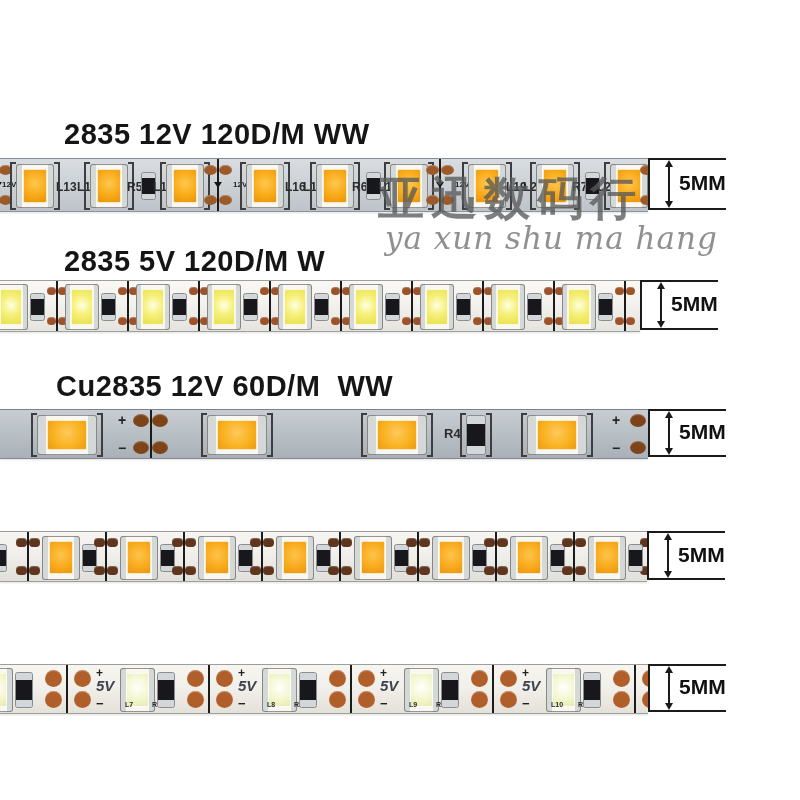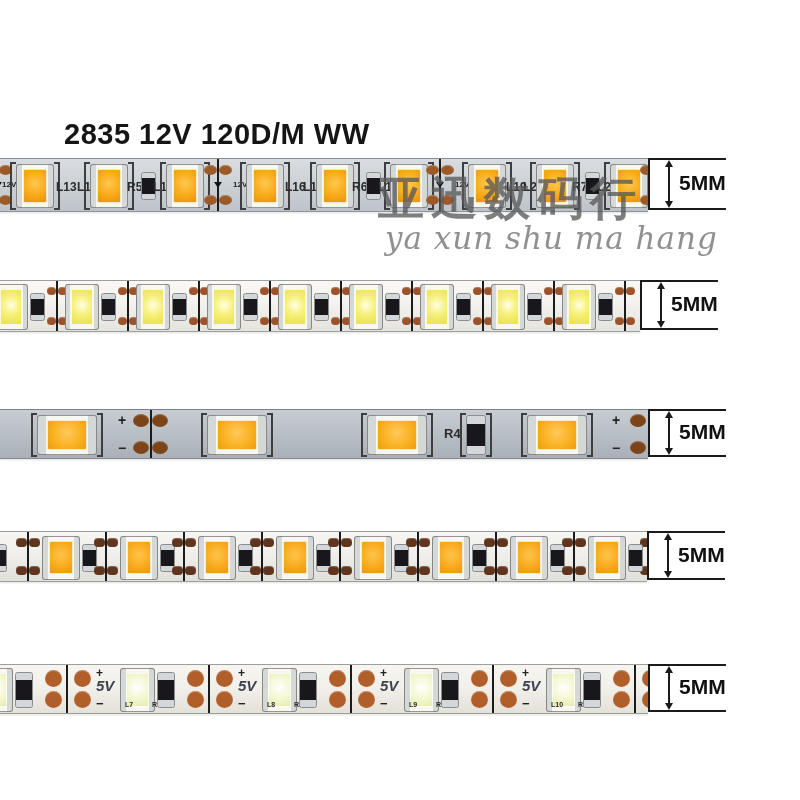--- a/index.html
+++ b/index.html
@@ -35,20 +35,22 @@
   .dim .vl{position:absolute;width:2px;background:#1a1a1a;}
   .dim .arrow{position:absolute;width:1.5px;background:#1a1a1a;}
   .dim .tri{position:absolute;width:0;height:0;border-left:4.5px solid transparent;border-right:4.5px solid transparent;}
   .dim .dlab{position:absolute;font-size:21px;font-weight:bold;color:#111;}
 </style>
 </head>
 <body>
 
 <div id="stage">
   <div class="title" id="t1">2835 12V 120D/M WW</div>
+  <div class="title" id="t2">2835 5V 120D/M W</div>
+  <div class="title" id="t3">Cu2835 12V 60D/M  WW</div>
 
   <div class="strip" id="s1" style="top: 158px; width: 648px; height: 52px; background: linear-gradient(rgb(217, 221, 225) 0%, rgb(205, 210, 215) 45%, rgb(190, 196, 202) 100%);">
       <div style="position: absolute; left: -16px; top: 0px; width: 28px; height: 52px;">
         <div class="pad" style="left: 15px; top: 6px; width: 13px; height: 10px; background: rgb(155, 90, 40); border-radius: 50%; box-shadow: rgba(255, 255, 255, 0.25) 0px 1px 1px inset;"></div>
         <div class="pad" style="left: 15px; top: 36px; width: 13px; height: 10px; background: rgb(155, 90, 40); border-radius: 50%; box-shadow: rgba(255, 255, 255, 0.25) 0px 1px 1px inset;"></div>
         <div style="position: absolute; left: 10px; top: 23px; width: 0px; height: 0px; border-left: 4px solid transparent; border-right: 4px solid transparent; border-top: 6px solid rgb(21, 21, 21);"></div>
       </div>
       <div class="mk" style="left: 2px; top: 21px; font-size: 8px;">12V</div>
       <div class="led brk" style="left: 16px; top: 5px; width: 36px; height: 42px; background: linear-gradient(90deg, rgb(212, 216, 214) 0%, rgb(212, 216, 214) 14%, rgb(249, 247, 242) 14%, rgb(249, 247, 242) 86%, rgb(212, 216, 214) 86%);">
         <div class="core" style="background: radial-gradient(circle at 50% 42%, rgb(255, 200, 77) 0%, rgb(247, 168, 22) 60%, rgb(232, 148, 13) 100%);"></div>

